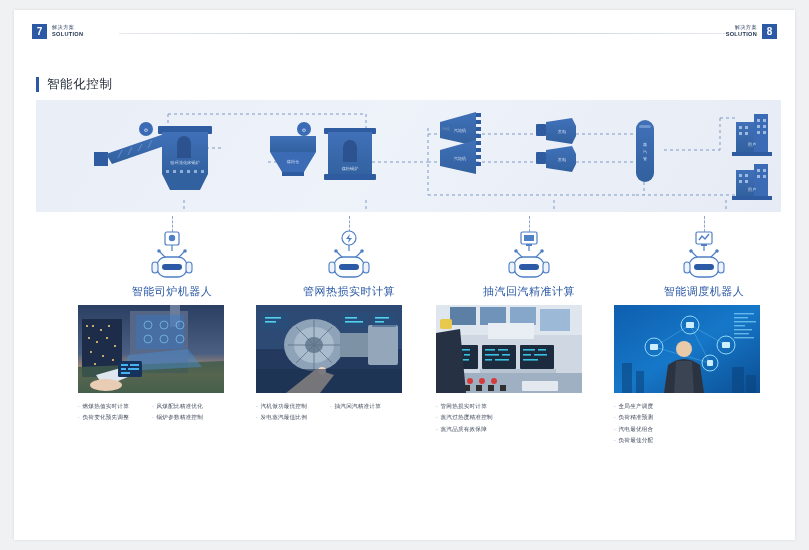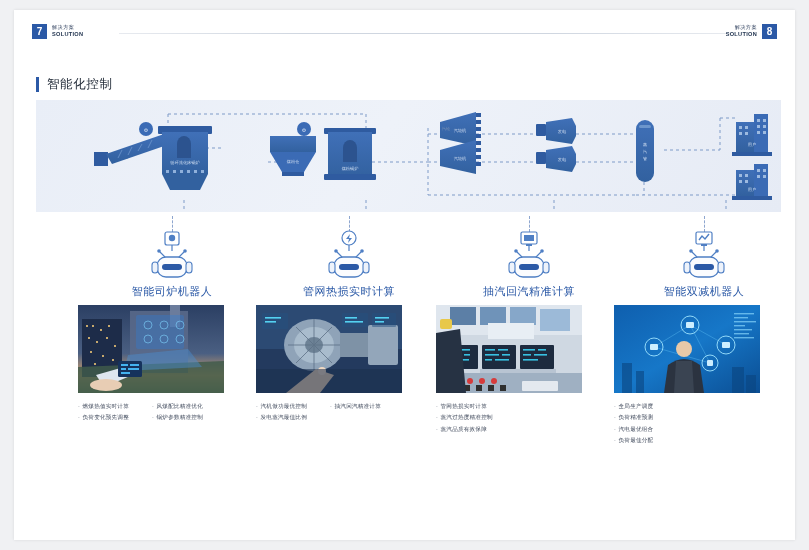--- a/index.html
+++ b/index.html
@@ -338,21 +338,21 @@
           <line x1="14" y1="22" x2="20" y2="28" stroke="#4f7fc4" stroke-width="1.2"></line>
           <line x1="38" y1="22" x2="32" y2="28" stroke="#4f7fc4" stroke-width="1.2"></line>
           <circle cx="13" cy="21" r="1.8" fill="#4f7fc4"></circle>
           <circle cx="39" cy="21" r="1.8" fill="#4f7fc4"></circle>
           <rect x="11" y="27" width="30" height="20" rx="9" fill="#fbfcfe" stroke="#4f7fc4" stroke-width="1.3"></rect>
           <rect x="6" y="32" width="6" height="11" rx="3" fill="#eef3fb" stroke="#4f7fc4" stroke-width="1.1"></rect>
           <rect x="40" y="32" width="6" height="11" rx="3" fill="#eef3fb" stroke="#4f7fc4" stroke-width="1.1"></rect>
           <rect x="16" y="34" width="20" height="6" rx="3" fill="#2b59a6"></rect>
         </svg>
       </div>
-      <div class="robot-label">智能双减机器人</div>
+      <div class="robot-label">智能调度机器人</div>
     </div>
   </div>
 
   <div class="cards">
 
     <div class="card" style="left:42px">
       <div class="thumb">
         <svg width="146" height="88" viewBox="0 0 146 88">
           <defs>
             <linearGradient id="sky0" x1="0" y1="0" x2="0" y2="1">

